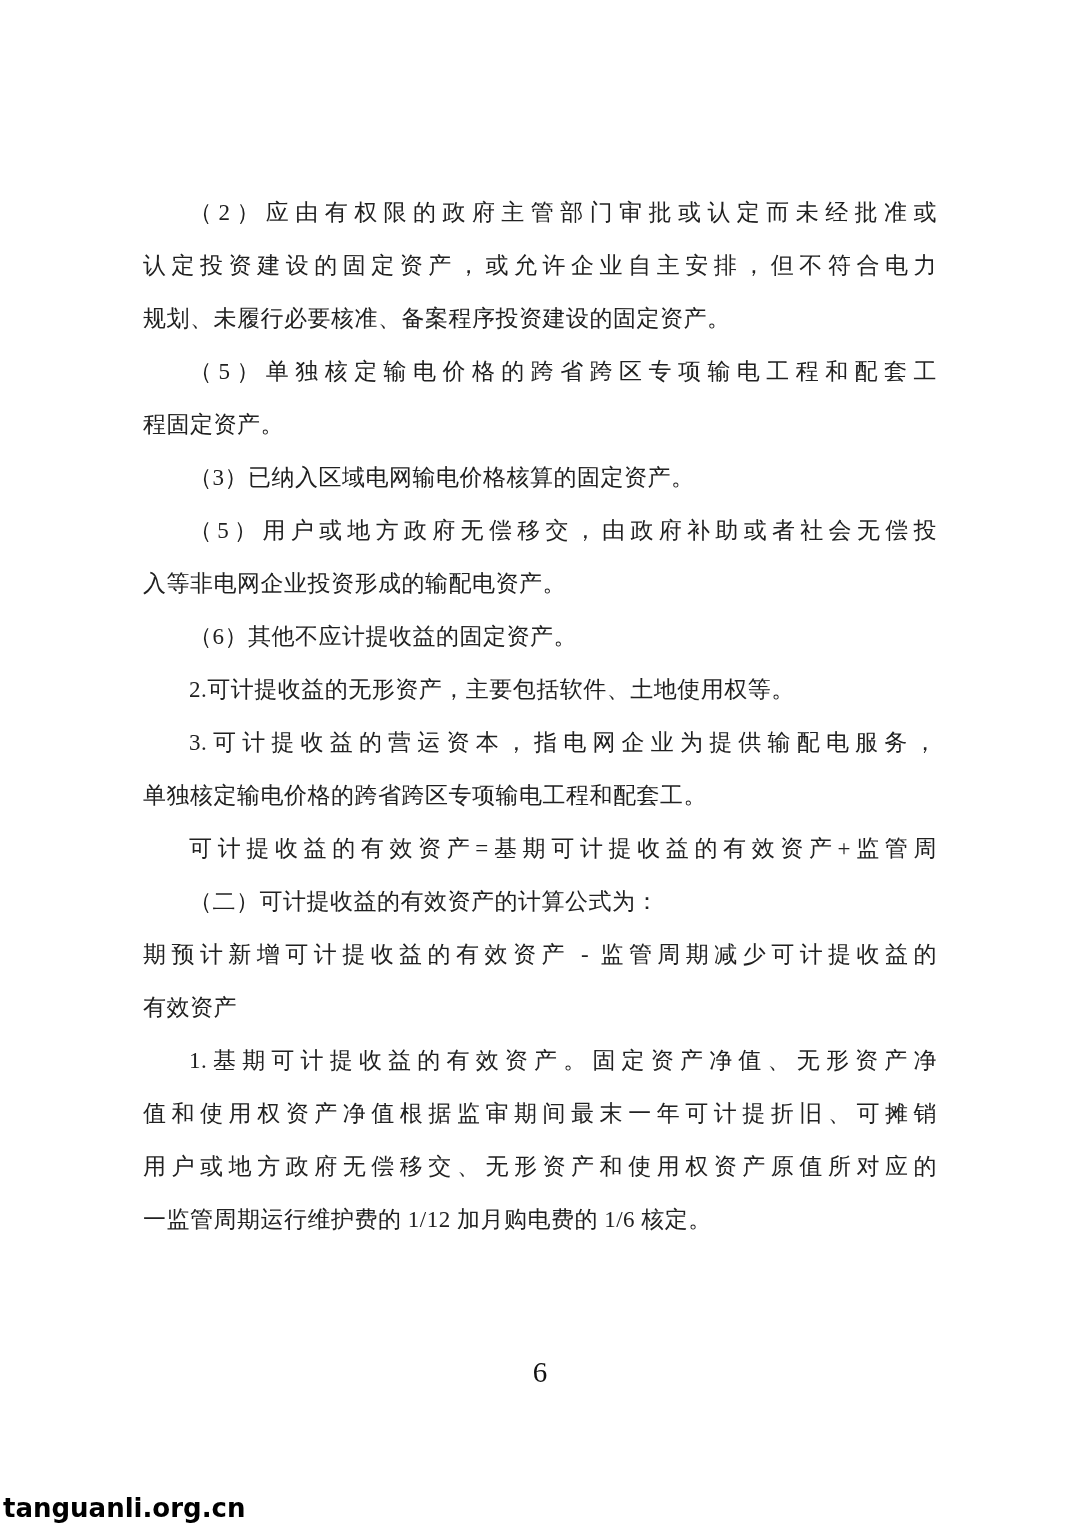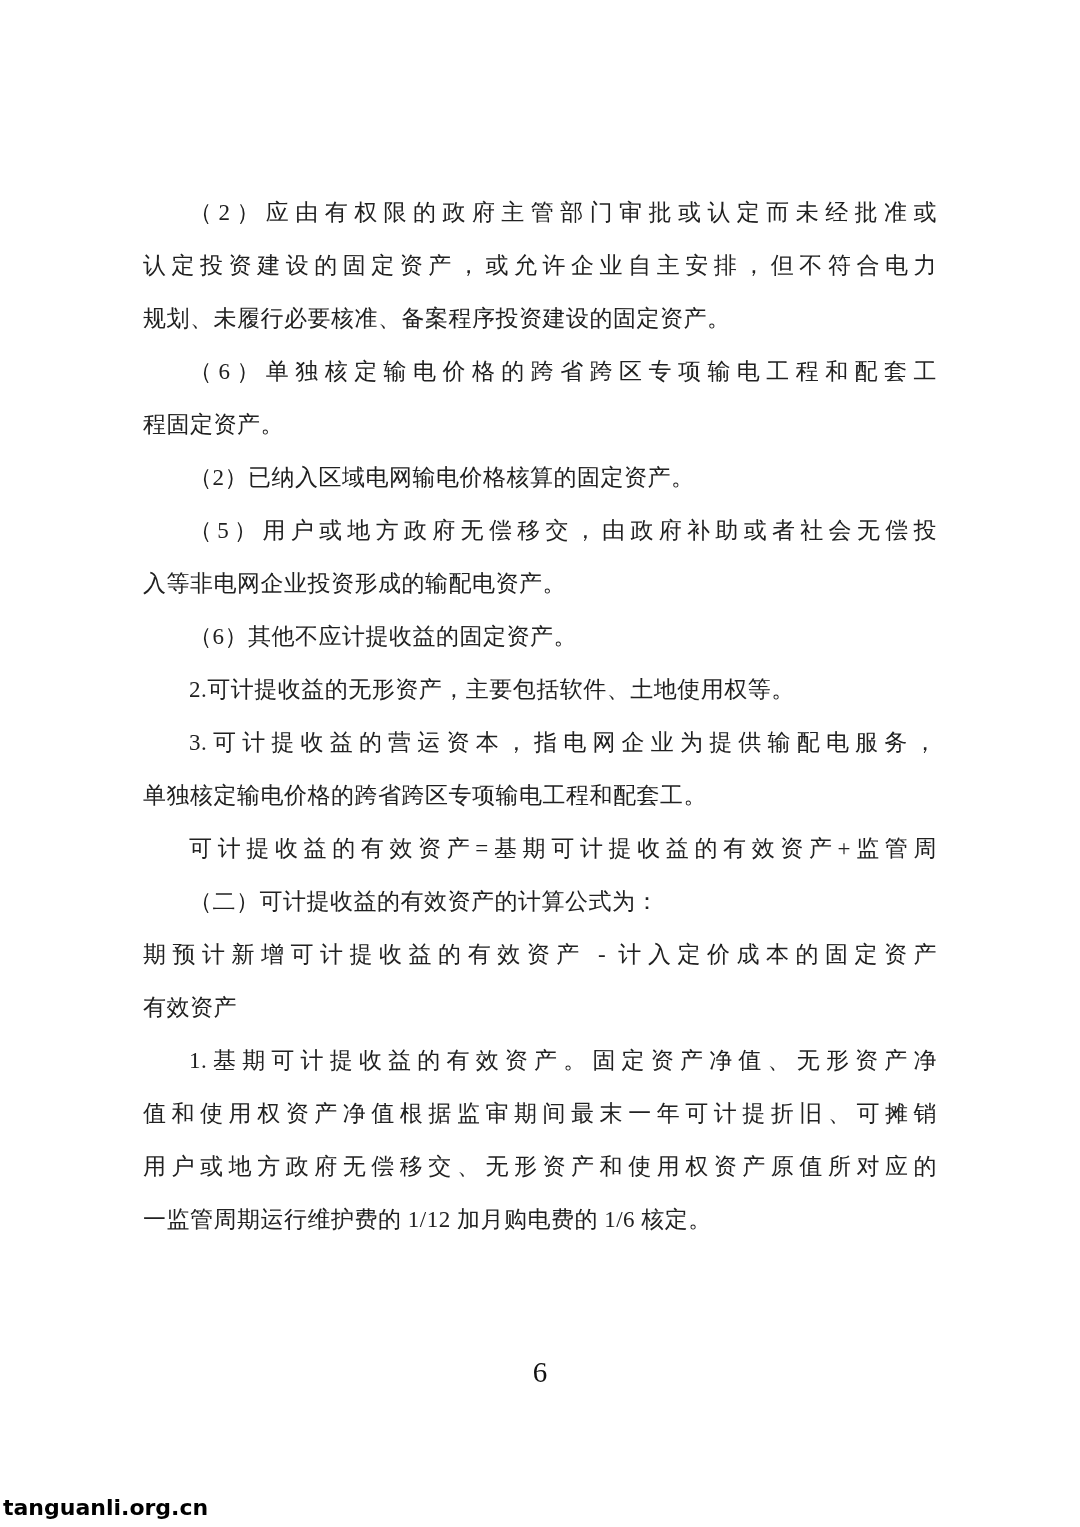--- a/index.html
+++ b/index.html
@@ -37,44 +37,44 @@
     font-size: 29px;
     line-height: 40px;
     color: #111111;
   }
   .watermark {
     position: absolute;
     left: 3px;
     top: 1494px;
     font-family: "DejaVu Sans", sans-serif;
     font-weight: 700;
-    font-size: 22px;
+    font-size: 26px;
     line-height: 28px;
     color: #000000;
   }
 </style>
 </head>
 <body>
 
 <div class="doc-body">
     <div class="line first">（2）应由有权限的政府主管部门审批或认定而未经批准或</div>
     <div class="line">认定投资建设的固定资产，或允许企业自主安排，但不符合电力</div>
     <div class="line last">规划、未履行必要核准、备案程序投资建设的固定资产。</div>
-    <div class="line first">（6）单独核定输电价格的跨省跨区专项输电工程和配套工</div>
+    <div class="line first">（5）单独核定输电价格的跨省跨区专项输电工程和配套工</div>
     <div class="line last">程固定资产。</div>
-    <div class="line first last">（2）已纳入区域电网输电价格核算的固定资产。</div>
+    <div class="line first last">（3）已纳入区域电网输电价格核算的固定资产。</div>
     <div class="line first">（5）用户或地方政府无偿移交，由政府补助或者社会无偿投</div>
     <div class="line last">入等非电网企业投资形成的输配电资产。</div>
     <div class="line first last">（6）其他不应计提收益的固定资产。</div>
     <div class="line first last">2.可计提收益的无形资产，主要包括软件、土地使用权等。</div>
     <div class="line first">3.可计提收益的营运资本，指电网企业为提供输配电服务，</div>
     <div class="line last">单独核定输电价格的跨省跨区专项输电工程和配套工。</div>
     <div class="line first">可计提收益的有效资产=基期可计提收益的有效资产+监管周</div>
     <div class="line first last">（二）可计提收益的有效资产的计算公式为：</div>
-    <div class="line">期预计新增可计提收益的有效资产 - 计入定价成本的固定资产</div>
+    <div class="line">期预计新增可计提收益的有效资产 - 监管周期减少可计提收益的</div>
     <div class="line last">有效资产</div>
     <div class="line first">1.基期可计提收益的有效资产。固定资产净值、无形资产净</div>
     <div class="line">值和使用权资产净值根据监审期间最末一年可计提折旧、可摊销</div>
     <div class="line">用户或地方政府无偿移交、无形资产和使用权资产原值所对应的</div>
     <div class="line last">一监管周期运行维护费的 1/12 加月购电费的 1/6 核定。</div>
   </div>
 
 <div class="page-number">6</div>
 
 <div class="watermark">tanguanli.org.cn</div>

